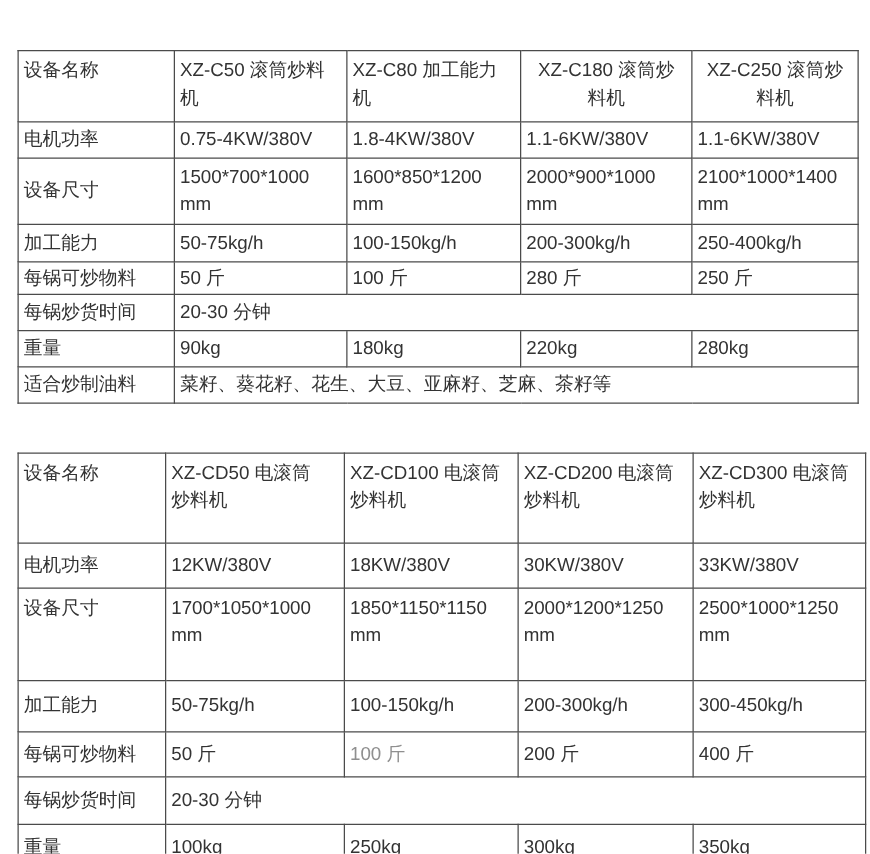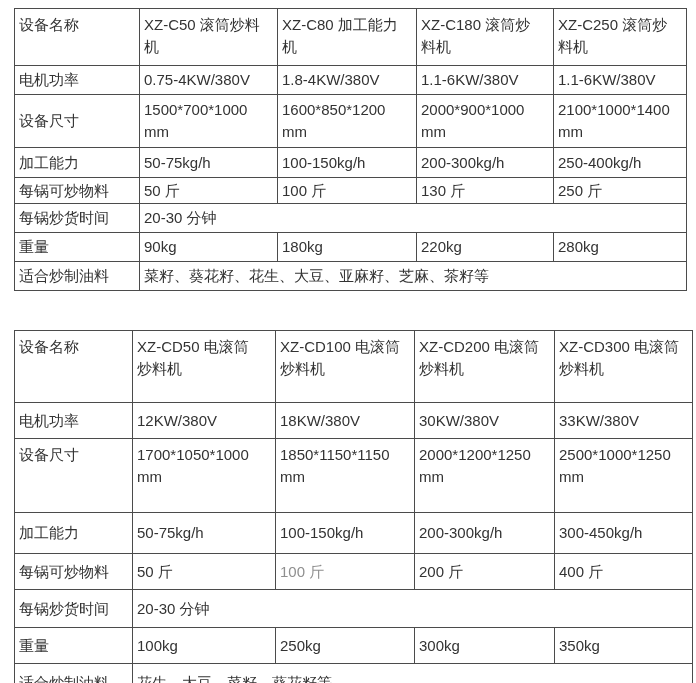--- a/index.html
+++ b/index.html
@@ -9,33 +9,34 @@
     font-family:"Liberation Sans","DejaVu Sans",sans-serif;
     color:#333333;
   }
   table.spec{
     position:absolute;
     border-collapse:collapse;
     table-layout:fixed;
     font-size:15px;
     line-height:22px;
     color:#333333;
+    margin-top:32px;
   }
   table.spec td{
     border:1px solid #4b4b4b;
     white-space:pre-line;
     vertical-align:middle;
     padding:1px 4px;
     overflow:hidden;
   }
   .t1{left:14px;top:8px;width:672px;}
   .t2{left:14px;top:330px;width:678px;}
   td.lbl{text-align:left;padding-left:13px;}
   td.c{text-align:left;}
-  td.jl{text-align:left;padding-left:9px;}
+  td.jl{text-align:center;padding-left:9px;}
   td.muted{color:#8f8f8f;}
   tr.vt td{vertical-align:top;padding-top:5px;}
   tr.r50 td{height:50px;}
   tr.r27 td{height:27px;}
   tr.r26 td{height:26px;}
   tr.r23 td{height:23px;}
   tr.r25 td{height:25px;}
   tr.r65 td{height:65px;}
   tr.r67 td{height:67px;}
   tr.r38 td{height:38px;}
@@ -87,21 +88,21 @@
       <td class="lbl">加工能力</td>
       <td class="c">50-75kg/h</td>
       <td class="c">100-150kg/h</td>
       <td class="c">200-300kg/h</td>
       <td class="c">250-400kg/h</td>
     </tr>
     <tr class="r23">
       <td class="lbl">每锅可炒物料</td>
       <td class="c">50 斤</td>
       <td class="c">100 斤</td>
-      <td class="c">130 斤</td>
+      <td class="c">280 斤</td>
       <td class="c">250 斤</td>
     </tr>
     <tr class="r26">
       <td class="lbl">每锅炒货时间</td>
       <td class="c" colspan="4">20-30 分钟</td>
     </tr>
     <tr class="r26">
       <td class="lbl">重量</td>
       <td class="c">90kg</td>
       <td class="c">180kg</td>

